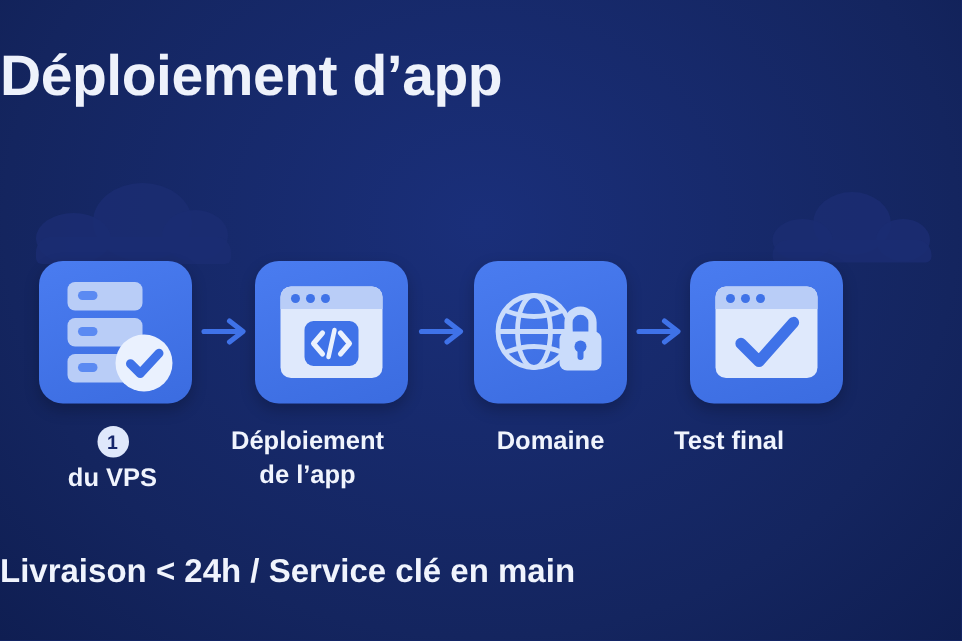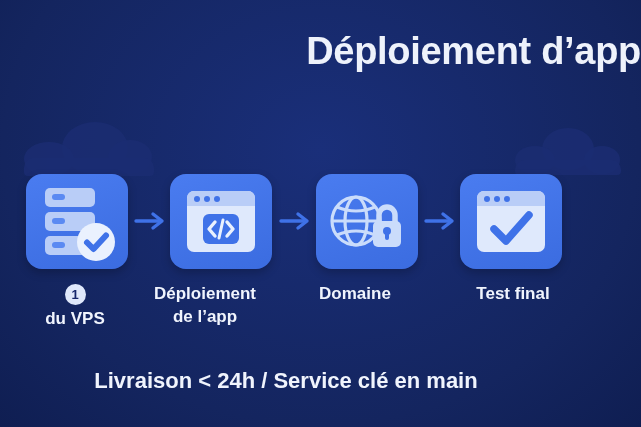--- a/index.html
+++ b/index.html
@@ -34,21 +34,21 @@
     border-radius: 10px 10px 4px 4px;
     opacity: 0.85;
   }
 
   
   .title-block {
     position: absolute;
     top: 28px;
     left: 0;
     width: 641px;
-    text-align: right;
+    text-align: left;
   }
   .title-line {
     color: #eef2fb;
     font-size: 38px;
     font-weight: bold;
     line-height: 46px;
     letter-spacing: -0.3px;
     white-space: nowrap;
   }
 
@@ -97,22 +97,22 @@
     top: 0;
     width: 150px;
     text-align: center;
     color: #f0f4fd;
     font-size: 17px;
     font-weight: bold;
     line-height: 23px;
   }
   .label-1 { left: 0px; }
   .label-2 { left: 130px; }
-  .label-3 { left: 280px; }
-  .label-4 { left: 438px; }
+  .label-3 { left: 292px; }
+  .label-4 { left: 411px; }
 
   .badge {
     display: inline-flex;
     align-items: center;
     justify-content: center;
     width: 21px;
     height: 21px;
     border-radius: 50%;
     background: #dfe8fb;
     color: #15266b;
@@ -121,21 +121,20 @@
     line-height: 21px;
     margin-bottom: 2px;
   }
 
   
   .footer {
     position: absolute;
     top: 368px;
     left: 0;
     width: 572px;
-    text-align: center;
     color: #f0f4fd;
     font-size: 22px;
     font-weight: bold;
     white-space: nowrap;
   }
 </style>
 </head>
 <body>
 
 <div id="infographic">

